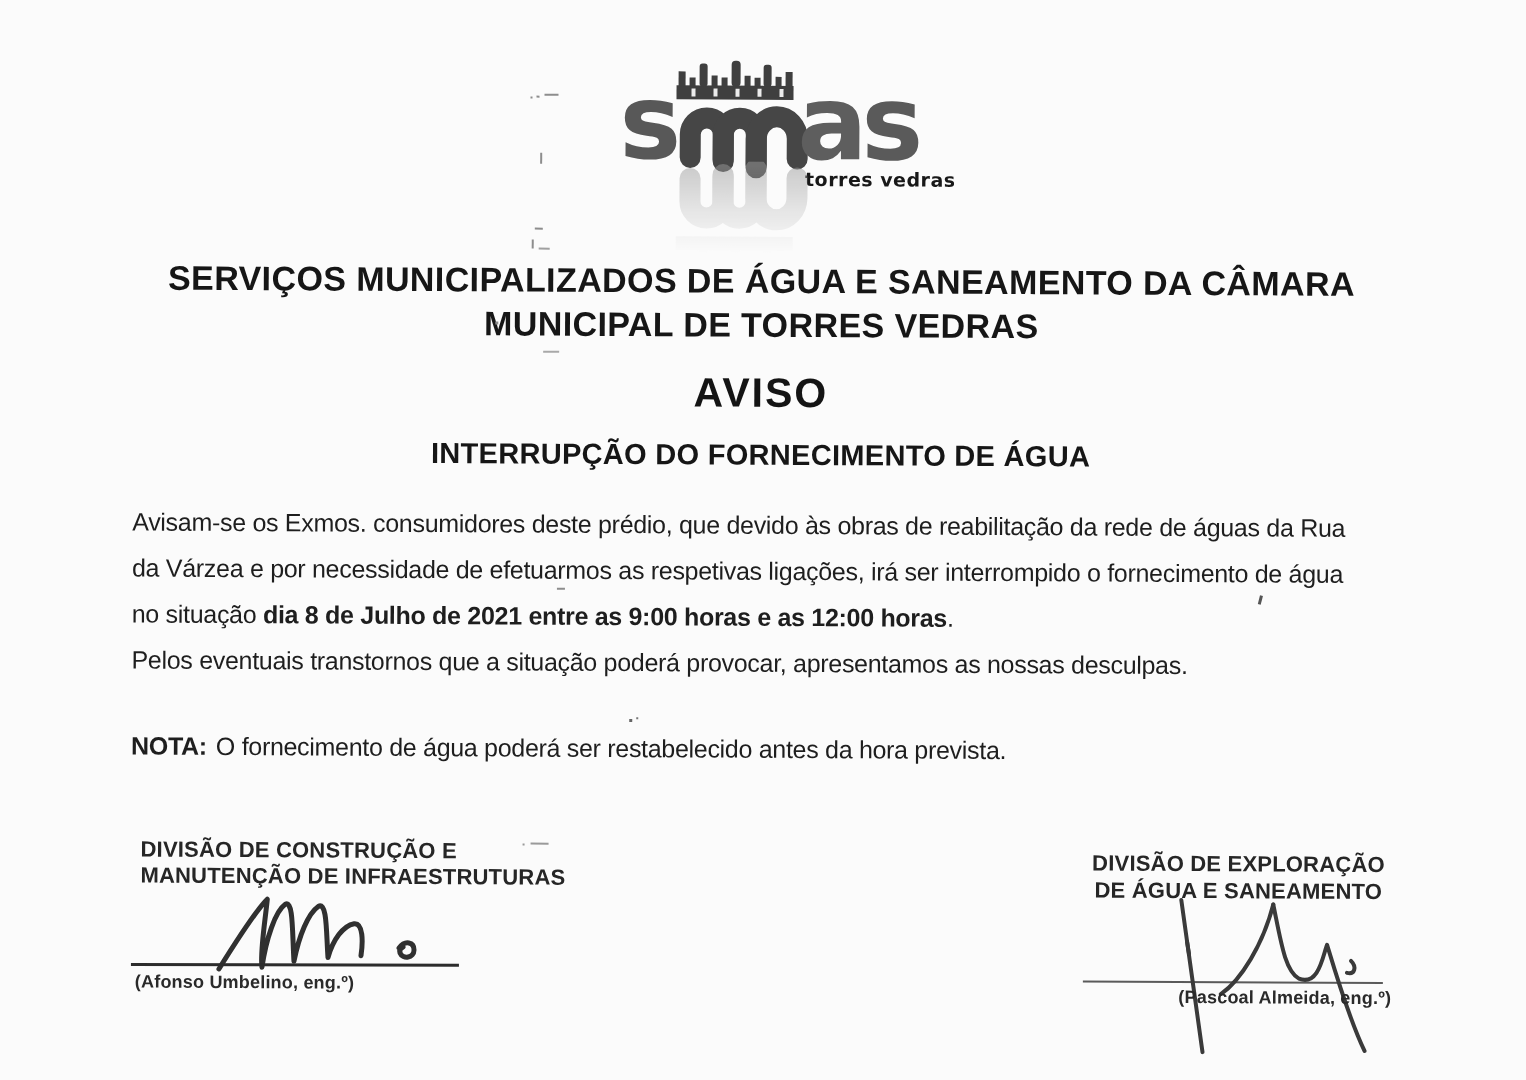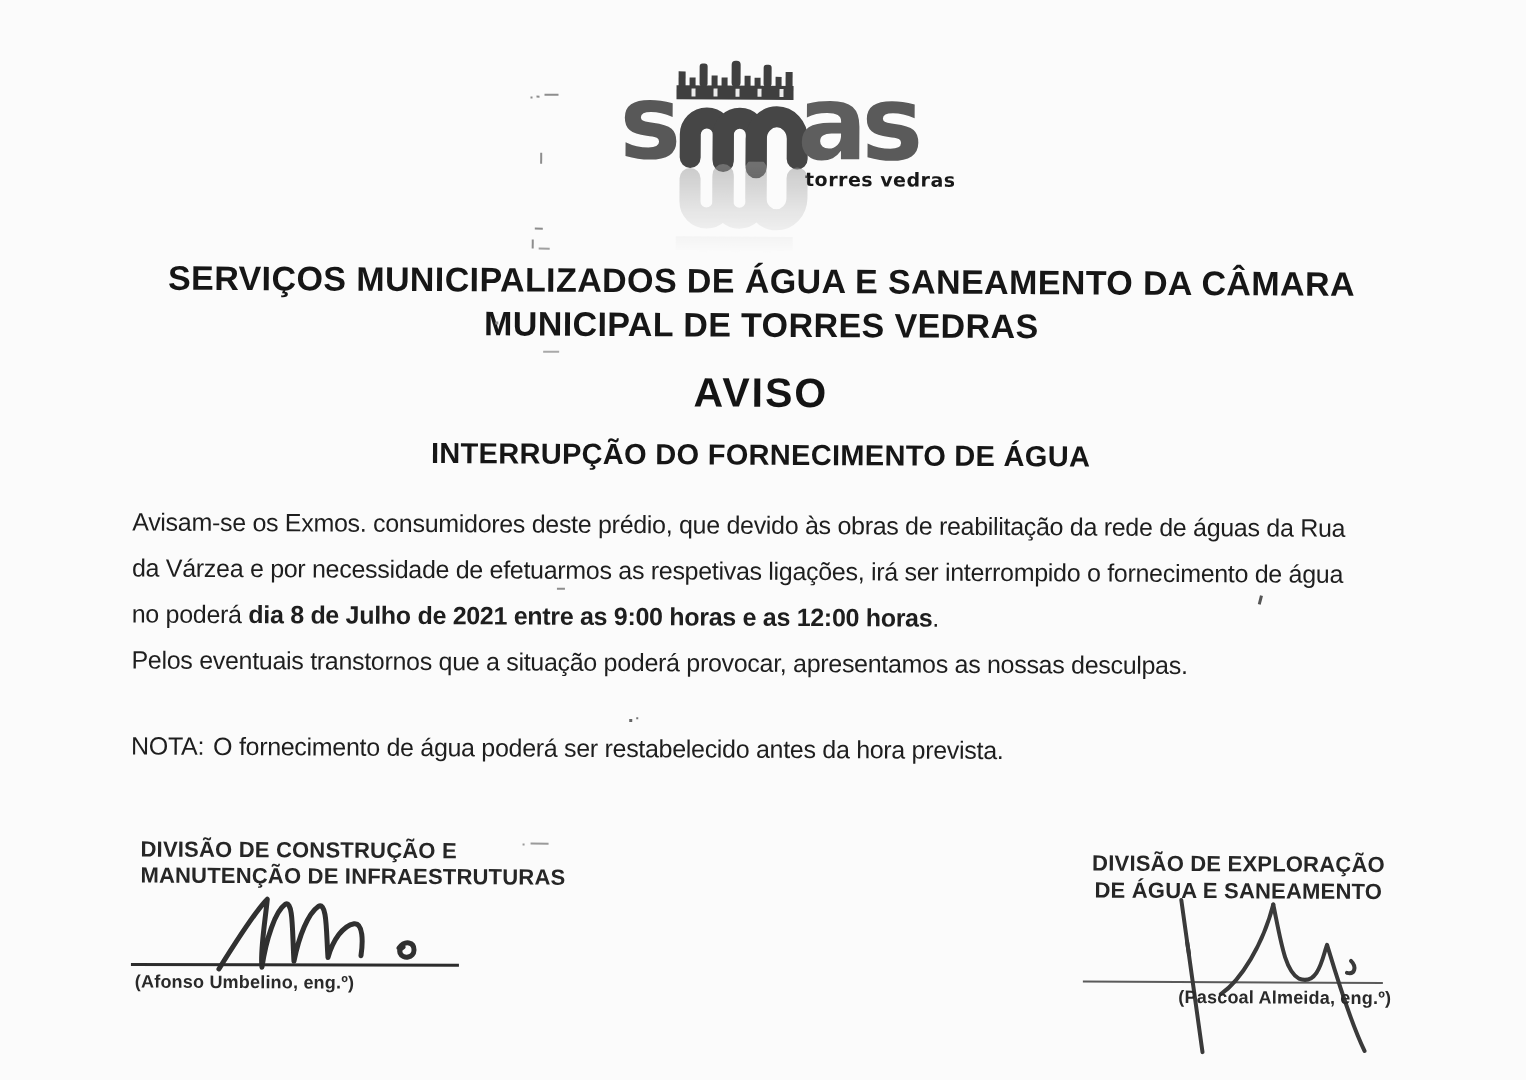--- a/index.html
+++ b/index.html
@@ -61,21 +61,21 @@
     white-space:nowrap;
     height:46px;
     line-height:46px;
   }
   .bold{font-weight:bold;}
   .nota-line{
     left:135px;top:724px;width:1200px;
     font-size:25px;letter-spacing:-0.3px;
     line-height:46px;white-space:nowrap;color:#1e1e1e;
   }
-  .nota-line .nota-label{font-weight:normal;margin-right:9px;}
+  .nota-line .nota-label{font-weight:bold;margin-right:9px;}
 
   
   .sig-heading{
     font-weight:bold;
     font-size:22px;
     line-height:26px;
     letter-spacing:0.2px;
     color:#262626;
   }
   .sig-left-heading{left:145px;top:838px;text-align:left;}
@@ -174,21 +174,21 @@
     <div>SERVIÇOS MUNICIPALIZADOS DE ÁGUA E SANEAMENTO DA CÂMARA</div>
     <div>MUNICIPAL DE TORRES VEDRAS</div>
   </div>
 
   <div class="abs aviso-title">AVISO</div>
   <div class="abs aviso-subtitle">INTERRUPÇÃO DO FORNECIMENTO DE ÁGUA</div>
 
   <div class="abs body-text">
     <div class="line">Avisam-se os Exmos. consumidores deste prédio, que devido às obras de reabilitação da rede de águas da Rua</div>
     <div class="line">da Várzea e por necessidade de efetuarmos as respetivas ligações, irá ser interrompido o fornecimento de água</div>
-    <div class="line"><span>no poderá </span><span class="bold">dia 8 de Julho de 2021 entre as 9:00 horas e as 12:00 horas</span><span>.</span></div>
+    <div class="line"><span>no situação </span><span class="bold">dia 8 de Julho de 2021 entre as 9:00 horas e as 12:00 horas</span><span>.</span></div>
     <div class="line">Pelos eventuais transtornos que a situação poderá provocar, apresentamos as nossas desculpas.</div>
   </div>
 
   <div class="abs nota-line">
     <span class="nota-label">NOTA:</span><span>O fornecimento de água poderá ser restabelecido antes da hora prevista.</span>
   </div>
 
   <div class="abs sig-heading sig-left-heading">
     <div>DIVISÃO DE CONSTRUÇÃO E</div>
     <div>MANUTENÇÃO DE INFRAESTRUTURAS</div>

